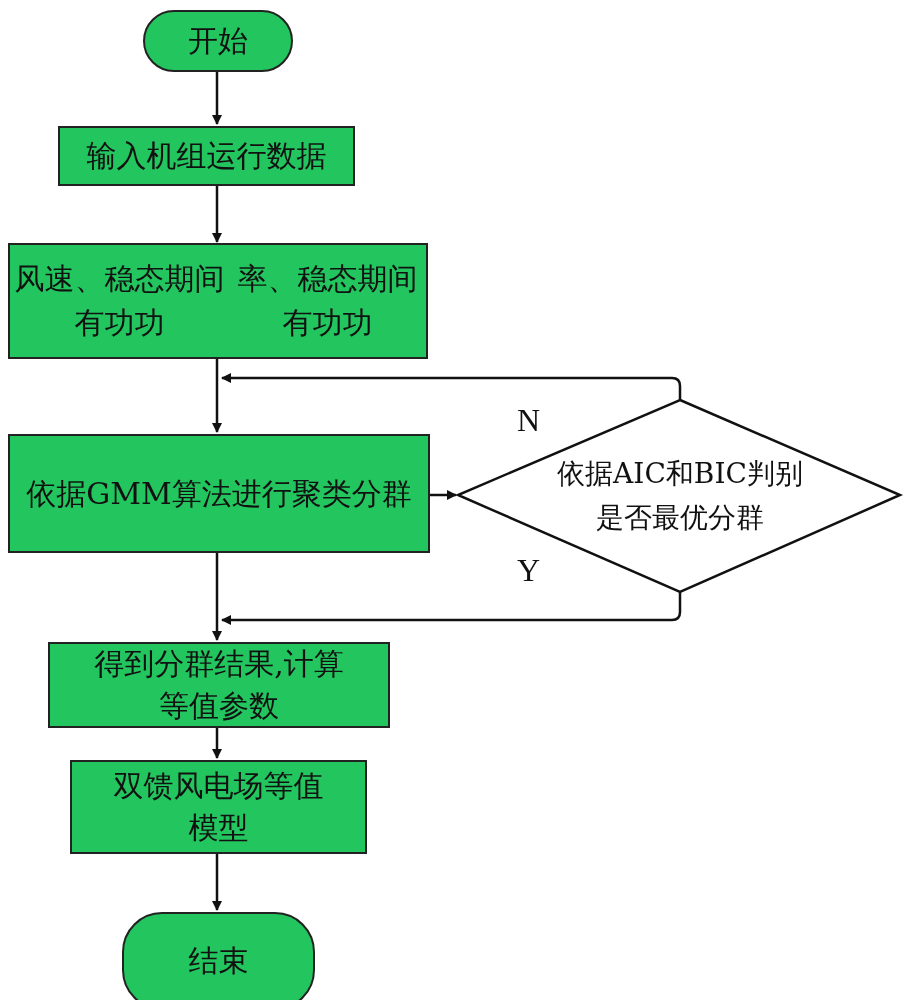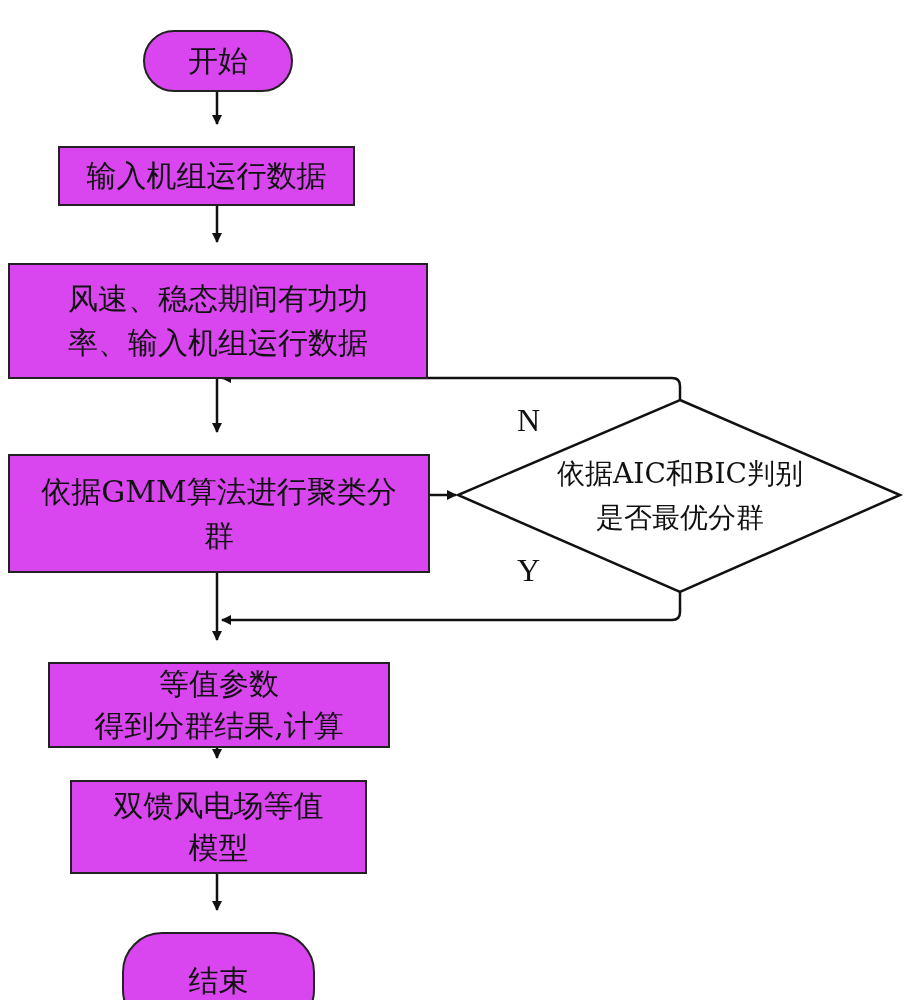--- a/index.html
+++ b/index.html
@@ -1,21 +1,21 @@
 <!DOCTYPE html>
 <html><head>
 <meta charset="utf-8">
 <style>
   html, body { margin: 0; padding: 0; background: #ffffff; }
   body { width: 911px; height: 1000px; position: relative; overflow: hidden;
          font-family: "DejaVu Serif", "Liberation Serif", serif; color: #111; }
   svg.lines { position: absolute; left: 0; top: 0; }
   .node { position: absolute; box-sizing: border-box; border: 2px solid #222;
           display: flex; align-items: center; justify-content: center;
-          text-align: center; font-size: 30px; line-height: 44px; background: #d946ef; margin-top: 20px; }
+          text-align: center; font-size: 30px; line-height: 44px; background: #22c55e; }
   .terminal { border-radius: 40px; }
   .label { position: absolute; font-size: 32px; font-family: "Liberation Serif", serif; }
   .diamond-text { position: absolute; text-align: center; font-size: 28px; line-height: 44px; }
 </style>
 </head>
 <body>
 
 <svg class="lines" width="911" height="1000">
   <defs>
     <marker id="arr" markerWidth="10" markerHeight="10" refX="9" refY="5" orient="auto" markerUnits="userSpaceOnUse">
@@ -47,41 +47,41 @@
 </svg>
 
 <div class="node terminal" style="left:143px; top:10px; width:150px; height:62px;">
   <span>开始</span>
 </div>
 
 <div class="node" style="left:58px; top:126px; width:297px; height:60px;">
   <span>输入机组运行数据</span>
 </div>
 
-<div class="node" style="left:8px; top:243px; width:420px; height:116px; flex-direction:column;">
+<div class="node" style="left:8px; top:243px; width:420px; height:116px; flex-direction:row;">
   <div>风速、稳态期间有功功</div>
-  <div>率、输入机组运行数据</div>
+  <div>率、稳态期间有功功</div>
 </div>
 
-<div class="node" style="left:8px; top:434px; width:422px; height:119px; flex-direction:column;">
+<div class="node" style="left:8px; top:434px; width:422px; height:119px; flex-direction:row;">
   <div>依据GMM算法进行聚类分</div>
   <div>群</div>
 </div>
 
 <div class="diamond-text" style="left:520px; top:452px; width:320px;">
   <div>依据AIC和BIC判别</div>
   <div>是否最优分群</div>
 </div>
 
 <div class="label" style="left:517px; top:402px;">N</div>
 <div class="label" style="left:517px; top:552px;">Y</div>
 
 <div class="node" style="left:48px; top:642px; width:342px; height:86px; flex-direction:column; line-height:42px;">
+  <div>得到分群结果,计算</div>
   <div>等值参数</div>
-  <div>得到分群结果,计算</div>
 </div>
 
 <div class="node" style="left:70px; top:760px; width:297px; height:94px; flex-direction:column; line-height:42px;">
   <div>双馈风电场等值</div>
   <div>模型</div>
 </div>
 
 <div class="node terminal" style="left:122px; top:912px; width:193px; height:98px;">
   <span>结束</span>
 </div>

